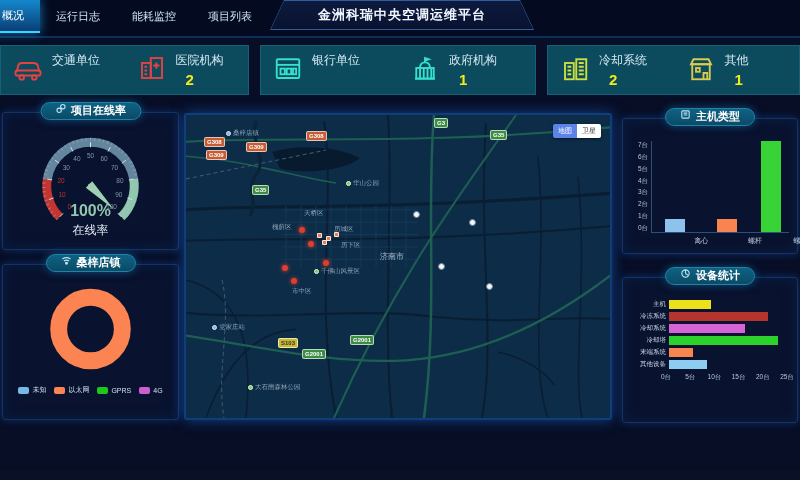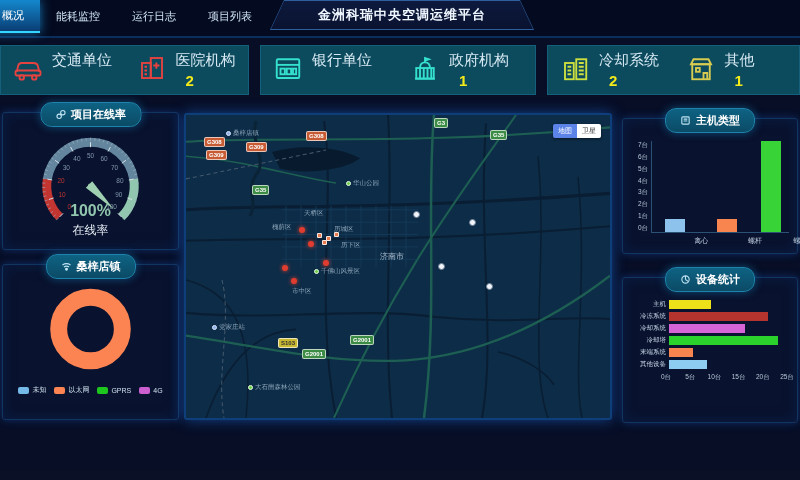--- a/index.html
+++ b/index.html
@@ -17,27 +17,27 @@
 
   
   .stats-row { position:absolute; top:45px; left:0; width:800px; height:50px; display:flex; gap:11px; }
   .stat-card { background:#0c4a5e; border:1px solid #14607a; display:flex; align-items:center; }
   .stat-card:nth-child(1){ width:249px; }
   .stat-card:nth-child(2){ width:276px; }
   .stat-card:nth-child(3){ width:253px; }
   .stat-item { flex:1; display:flex; align-items:center; gap:9px; padding-left:12px; }
   .stat-item svg { width:30px; height:30px; flex:0 0 auto; }
   .stat-texts { display:flex; flex-direction:column; }
-  .stat-label { font-size:15px; color:#d6e9f2; margin-bottom:2px; }
+  .stat-label { font-size:12px; color:#d6e9f2; margin-bottom:2px; }
   .stat-value { font-size:15px; font-weight:bold; color:#f3ea1a; padding-left:10px; min-height:17px; }
 
   
   .panel { position:absolute; background:#09122e; border:1px solid #123461; box-shadow:0 0 9px rgba(25,85,180,.45), inset 0 0 14px rgba(10,40,90,.5); border-radius:3px; }
-  .pill { position:absolute; top:-11px; left:50%; transform:translateX(-50%); height:25px; padding:0 14px; border-radius:11px;
-          background:linear-gradient(#0e6283,#0b4b66); border:1px solid #1e82aa; display:flex; align-items:center; gap:5px;
+  .pill { position:absolute; top:-11px; left:50%; transform:translateX(-50%); height:18px; padding:0 14px; border-radius:11px;
+          background:linear-gradient(#0e6283,#0b4b66); border:1px solid #1e82aa; display:flex; align-items:flex-start; gap:5px;
           font-size:11px; font-weight:bold; color:#fff; white-space:nowrap; box-shadow:0 0 8px rgba(20,120,170,.6); z-index:5; }
   .pill svg { width:11px; height:11px; stroke:#bfe3f2; fill:none; stroke-width:1.2; }
 
   #panel-online { left:2px; top:112px; width:177px; height:138px; }
   #panel-network { left:2px; top:264px; width:177px; height:156px; }
   #panel-map { left:184px; top:113px; width:428px; height:307px; background:#0d2c47; border:2px solid #0f3f7a; box-shadow:0 0 14px rgba(30,110,220,.55); }
   #panel-host { left:622px; top:118px; width:176px; height:136px; }
   #panel-device { left:622px; top:277px; width:176px; height:146px; }
 
   svg text { font-family:"Liberation Sans", sans-serif; }
@@ -90,22 +90,22 @@
   .mini { position:absolute; width:5px; height:5px; border-radius:1px; background:#e87c4f; border:1px solid rgba(255,255,255,.8); }
 
   .footer-band { position:absolute; left:0; bottom:0; width:800px; height:10px; background:#0a1026; }
 </style>
 </head>
 <body>
 
 <div class="nav">
   <div class="nav-tabs" id="nav-tabs">
       <div class="tab active">概况</div>
+      <div class="tab">运行日志</div>
       <div class="tab">能耗监控</div>
-      <div class="tab">运行日志</div>
       <div class="tab">项目列表</div>
       <div class="tab">视频监控</div>
     </div>
   <div class="title-wrap">
     <div class="title-inner">金洲科瑞中央空调运维平台</div>
   </div>
 </div>
 
 <div class="stats-row" id="stats-row">
     <div class="stat-card">

